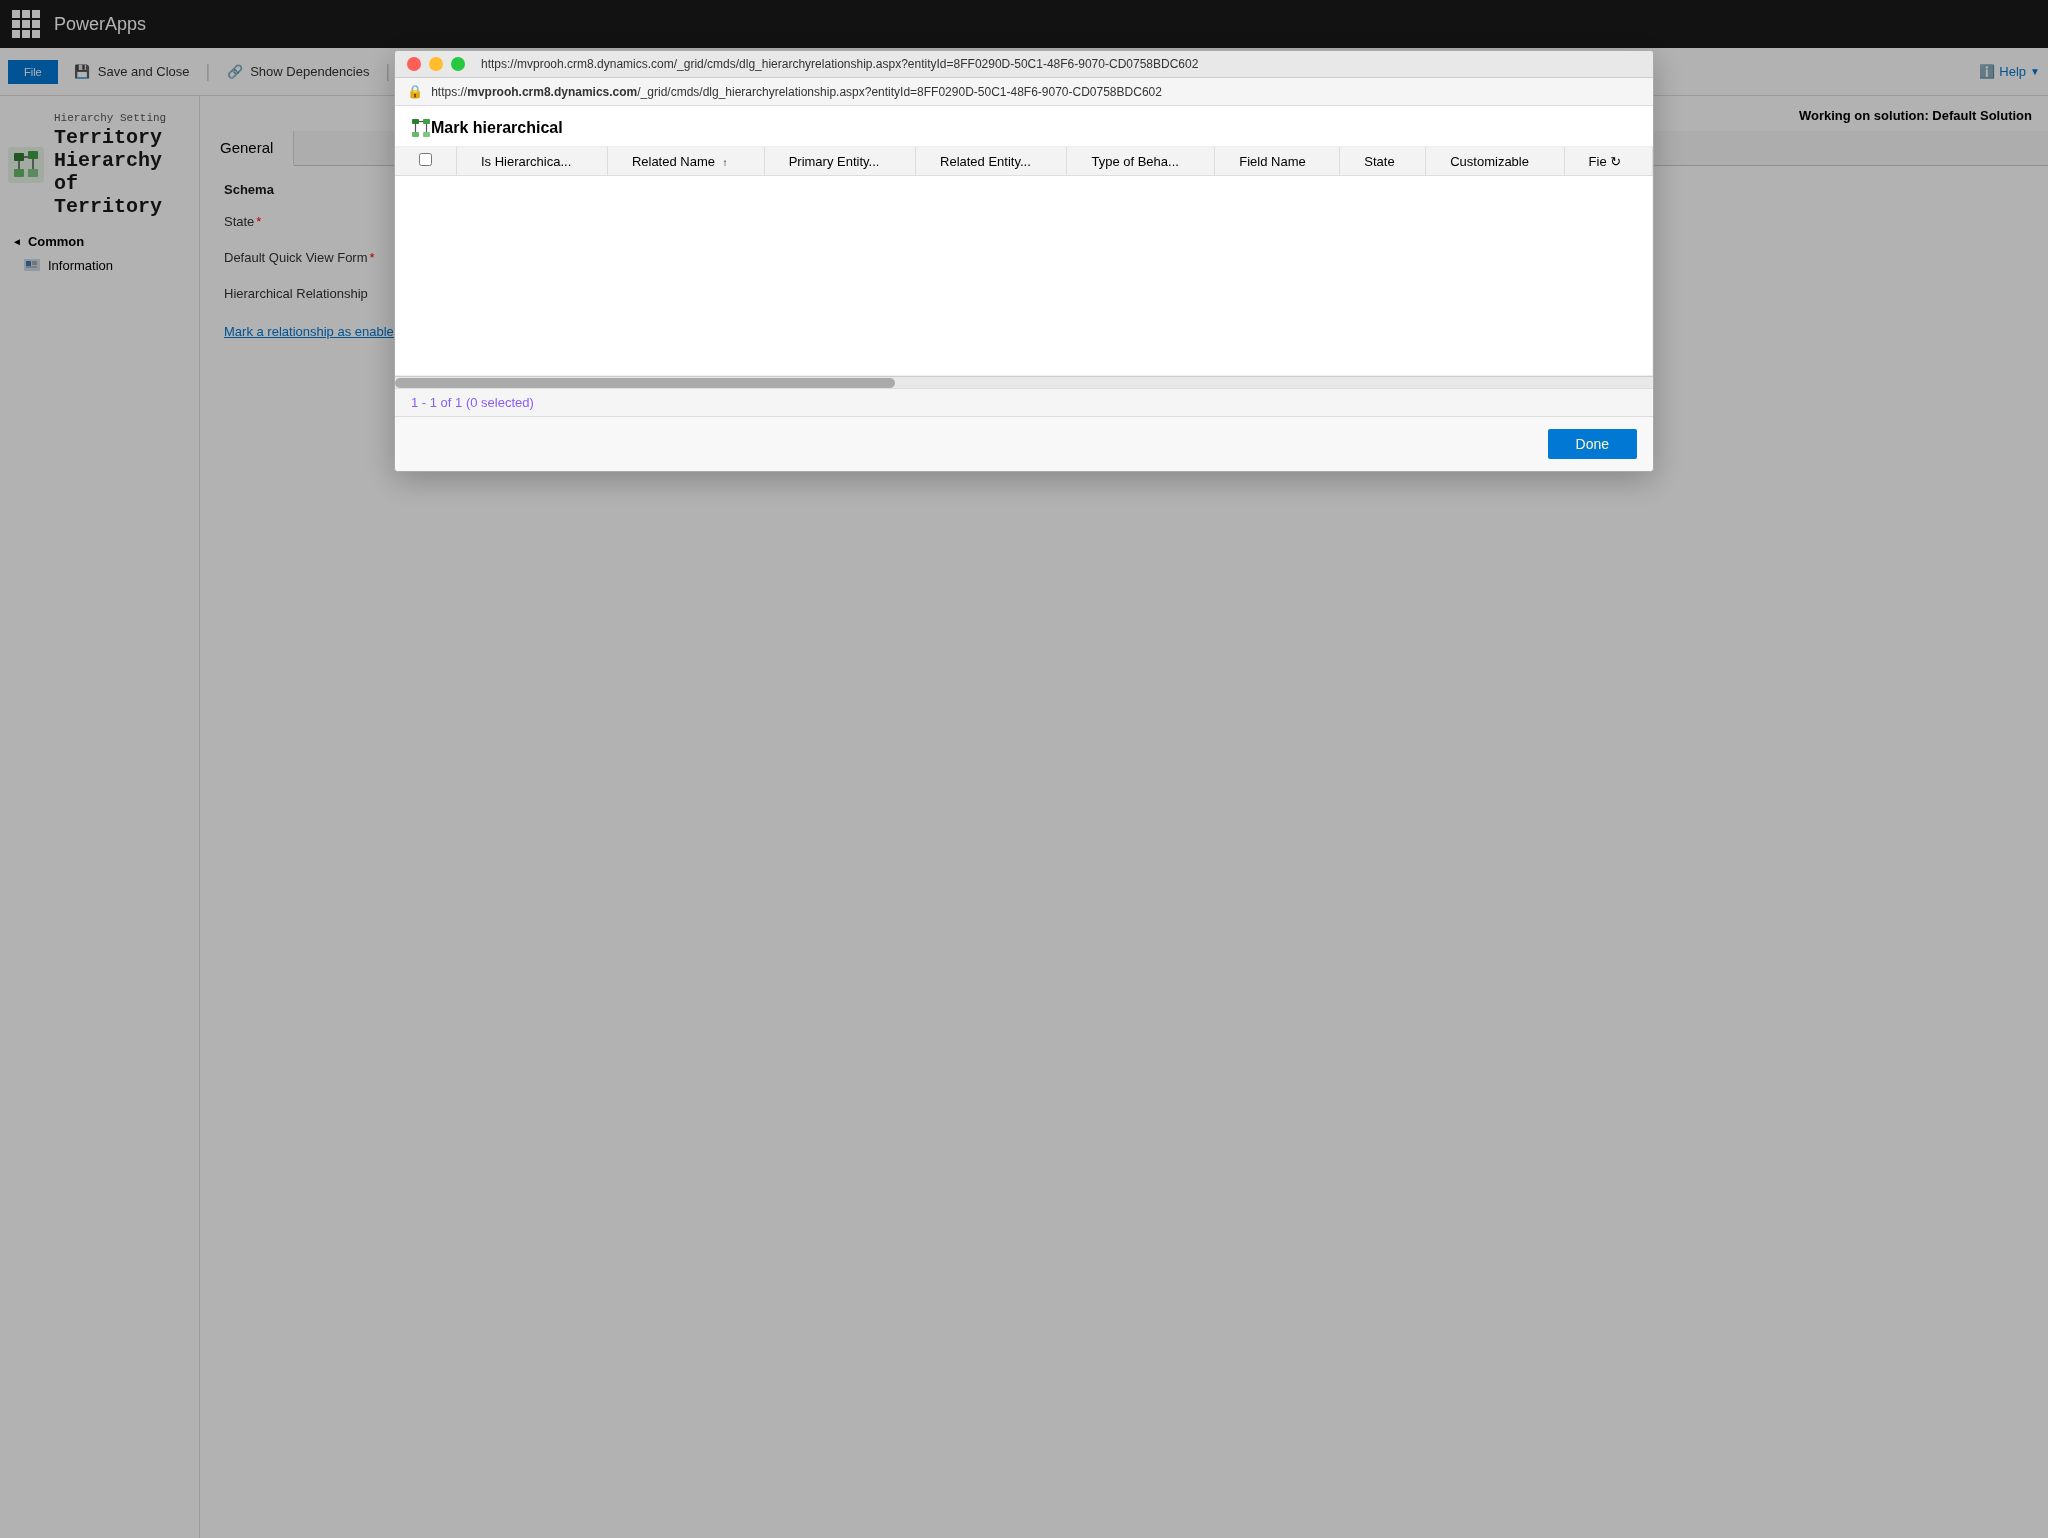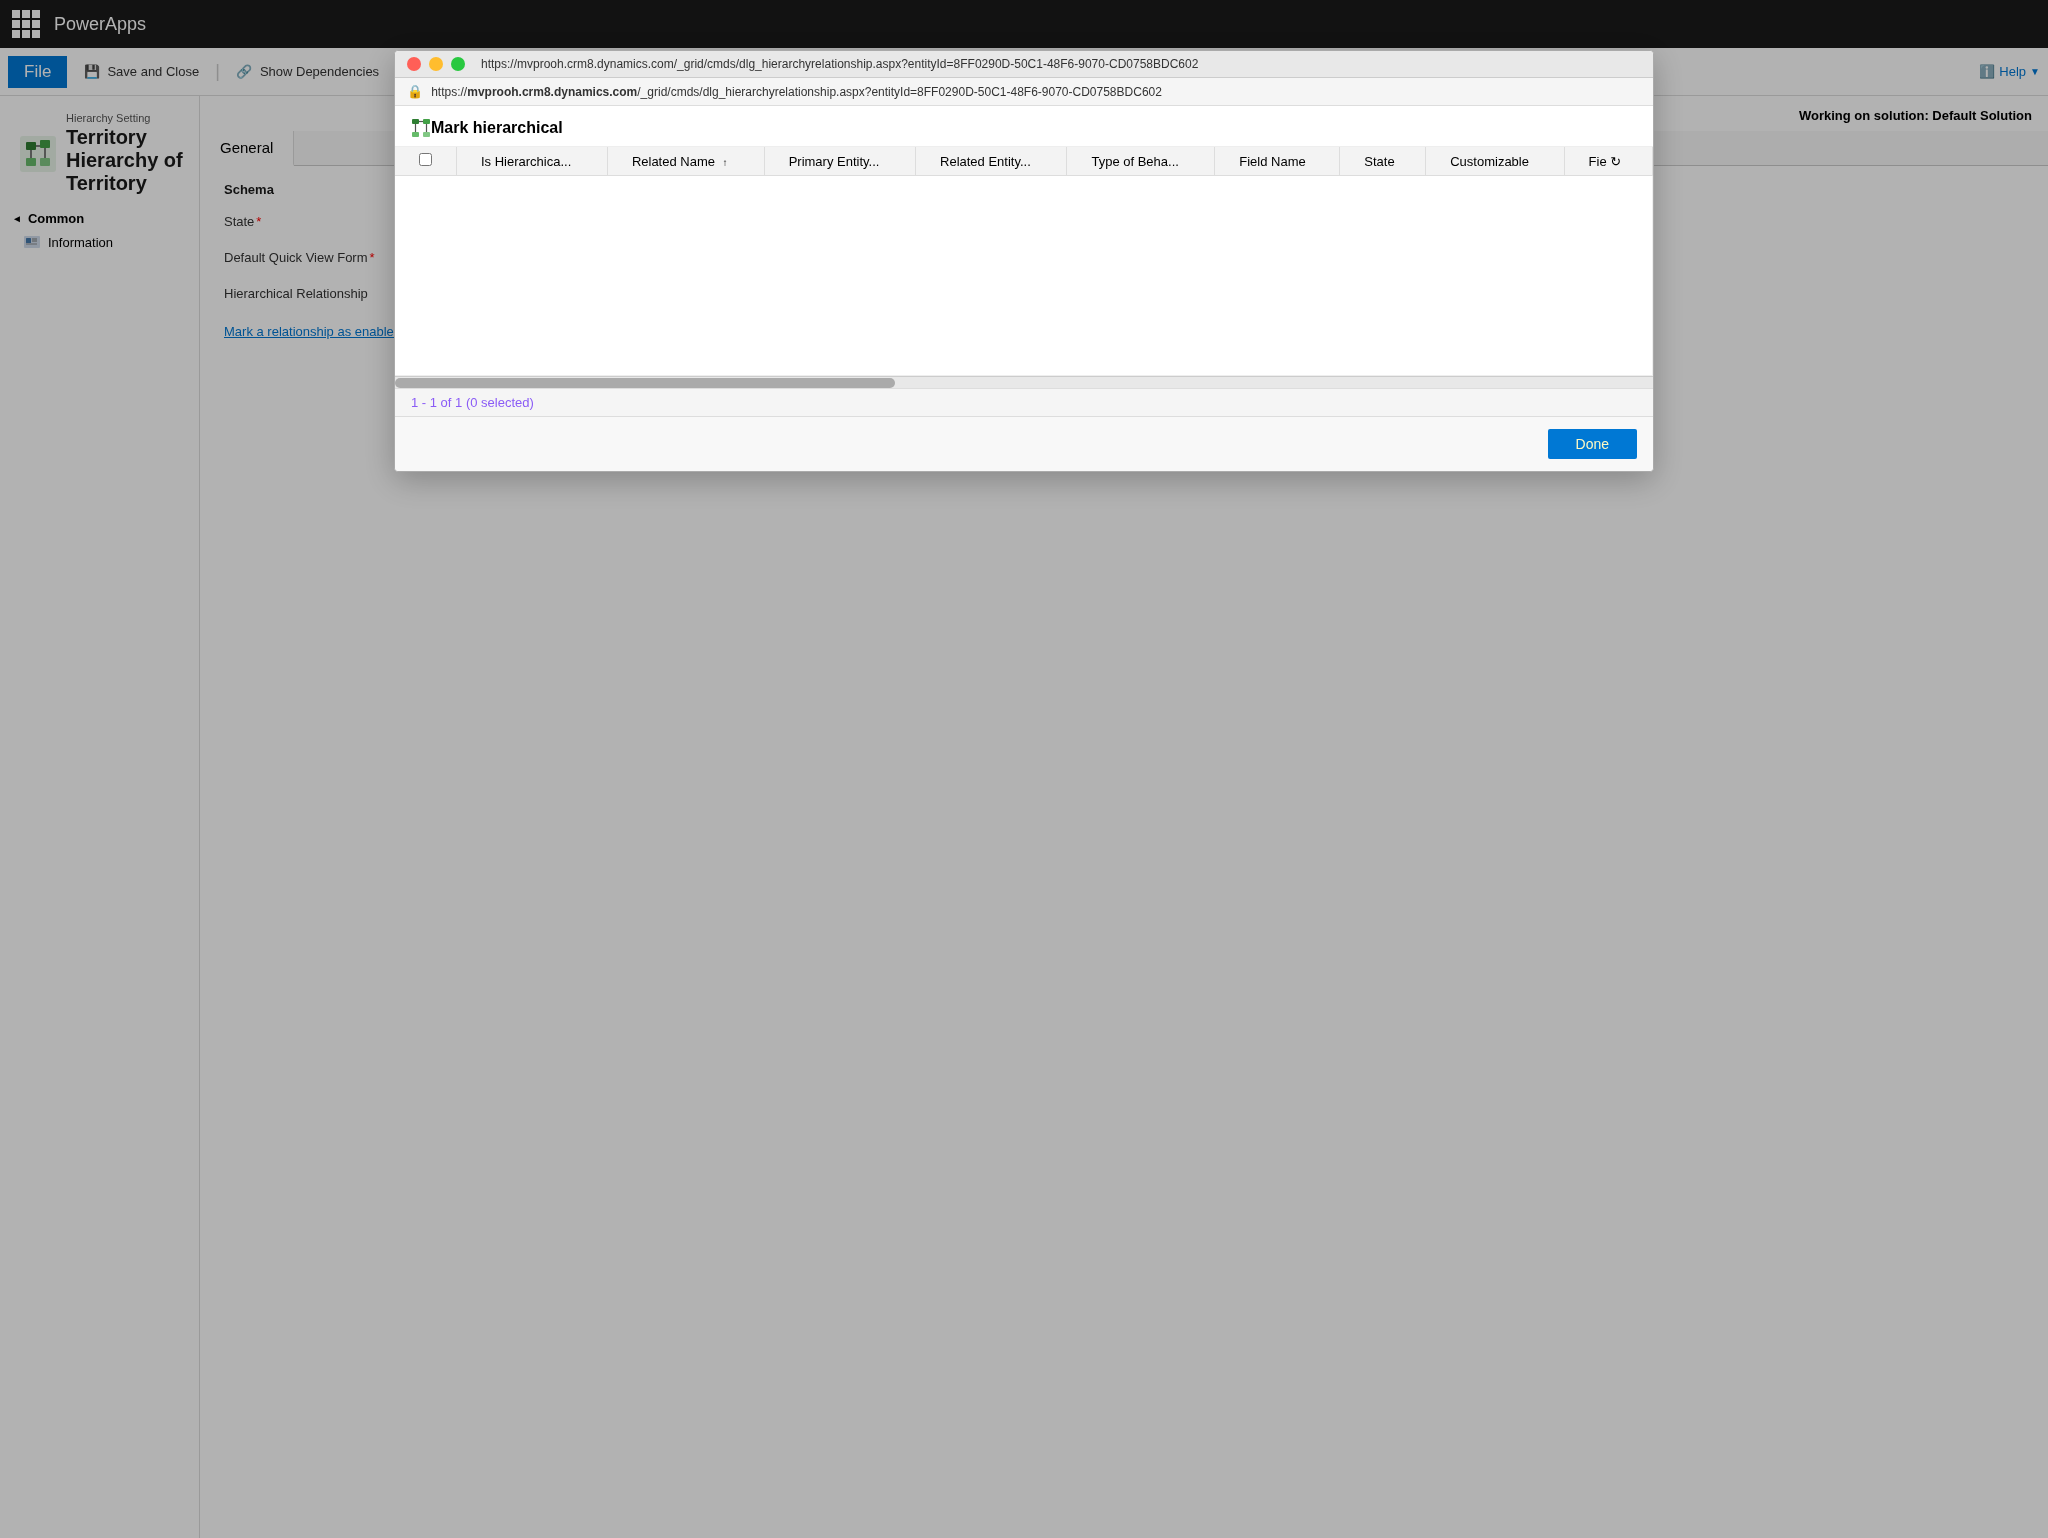--- a/index.html
+++ b/index.html
@@ -39,21 +39,21 @@
       background: #fff;
       border-bottom: 1px solid #ddd;
       height: 48px;
       padding: 0 8px;
     }
     .file-btn {
       background: #0078d4;
       color: #fff;
       border: none;
       padding: 6px 16px;
-      font-size: 17px;
+      font-size: 11px;
       cursor: pointer;
       margin-right: 8px;
     }
     .toolbar-sep {
       color: #ccc;
       margin: 0 8px;
       font-size: 18px;
     }
     .toolbar-btn {
       display: flex;
@@ -433,21 +433,21 @@
   <div class="help-btn">
     <span>ℹ️</span>
     <span>Help</span>
     <span style="font-size:10px;">▼</span>
   </div>
 </div>
 
 <div class="content-area">
 
   <div class="sidebar">
-    <div style="padding: 8px 16px 4px 20px;">
+    <div style="padding: 8px 16px 4px 8px; font-family: Liberation Mono, monospace;">
       <div class="header-row" style="border:none; padding-bottom:8px;">
         <svg class="hierarchy-icon" viewBox="0 0 36 36" fill="none">
           <rect width="36" height="36" rx="3" fill="#e8f4e8"></rect>
           <rect x="6" y="6" width="10" height="8" rx="1" fill="#2e7d32"></rect>
           <rect x="20" y="4" width="10" height="8" rx="1" fill="#43a047"></rect>
           <rect x="6" y="22" width="10" height="8" rx="1" fill="#66bb6a"></rect>
           <rect x="20" y="22" width="10" height="8" rx="1" fill="#81c784"></rect>
           <line x1="16" y1="10" x2="20" y2="10" stroke="#555" stroke-width="1.5"></line>
           <line x1="11" y1="14" x2="11" y2="22" stroke="#555" stroke-width="1.5"></line>
           <line x1="25" y1="12" x2="25" y2="22" stroke="#555" stroke-width="1.5"></line>

